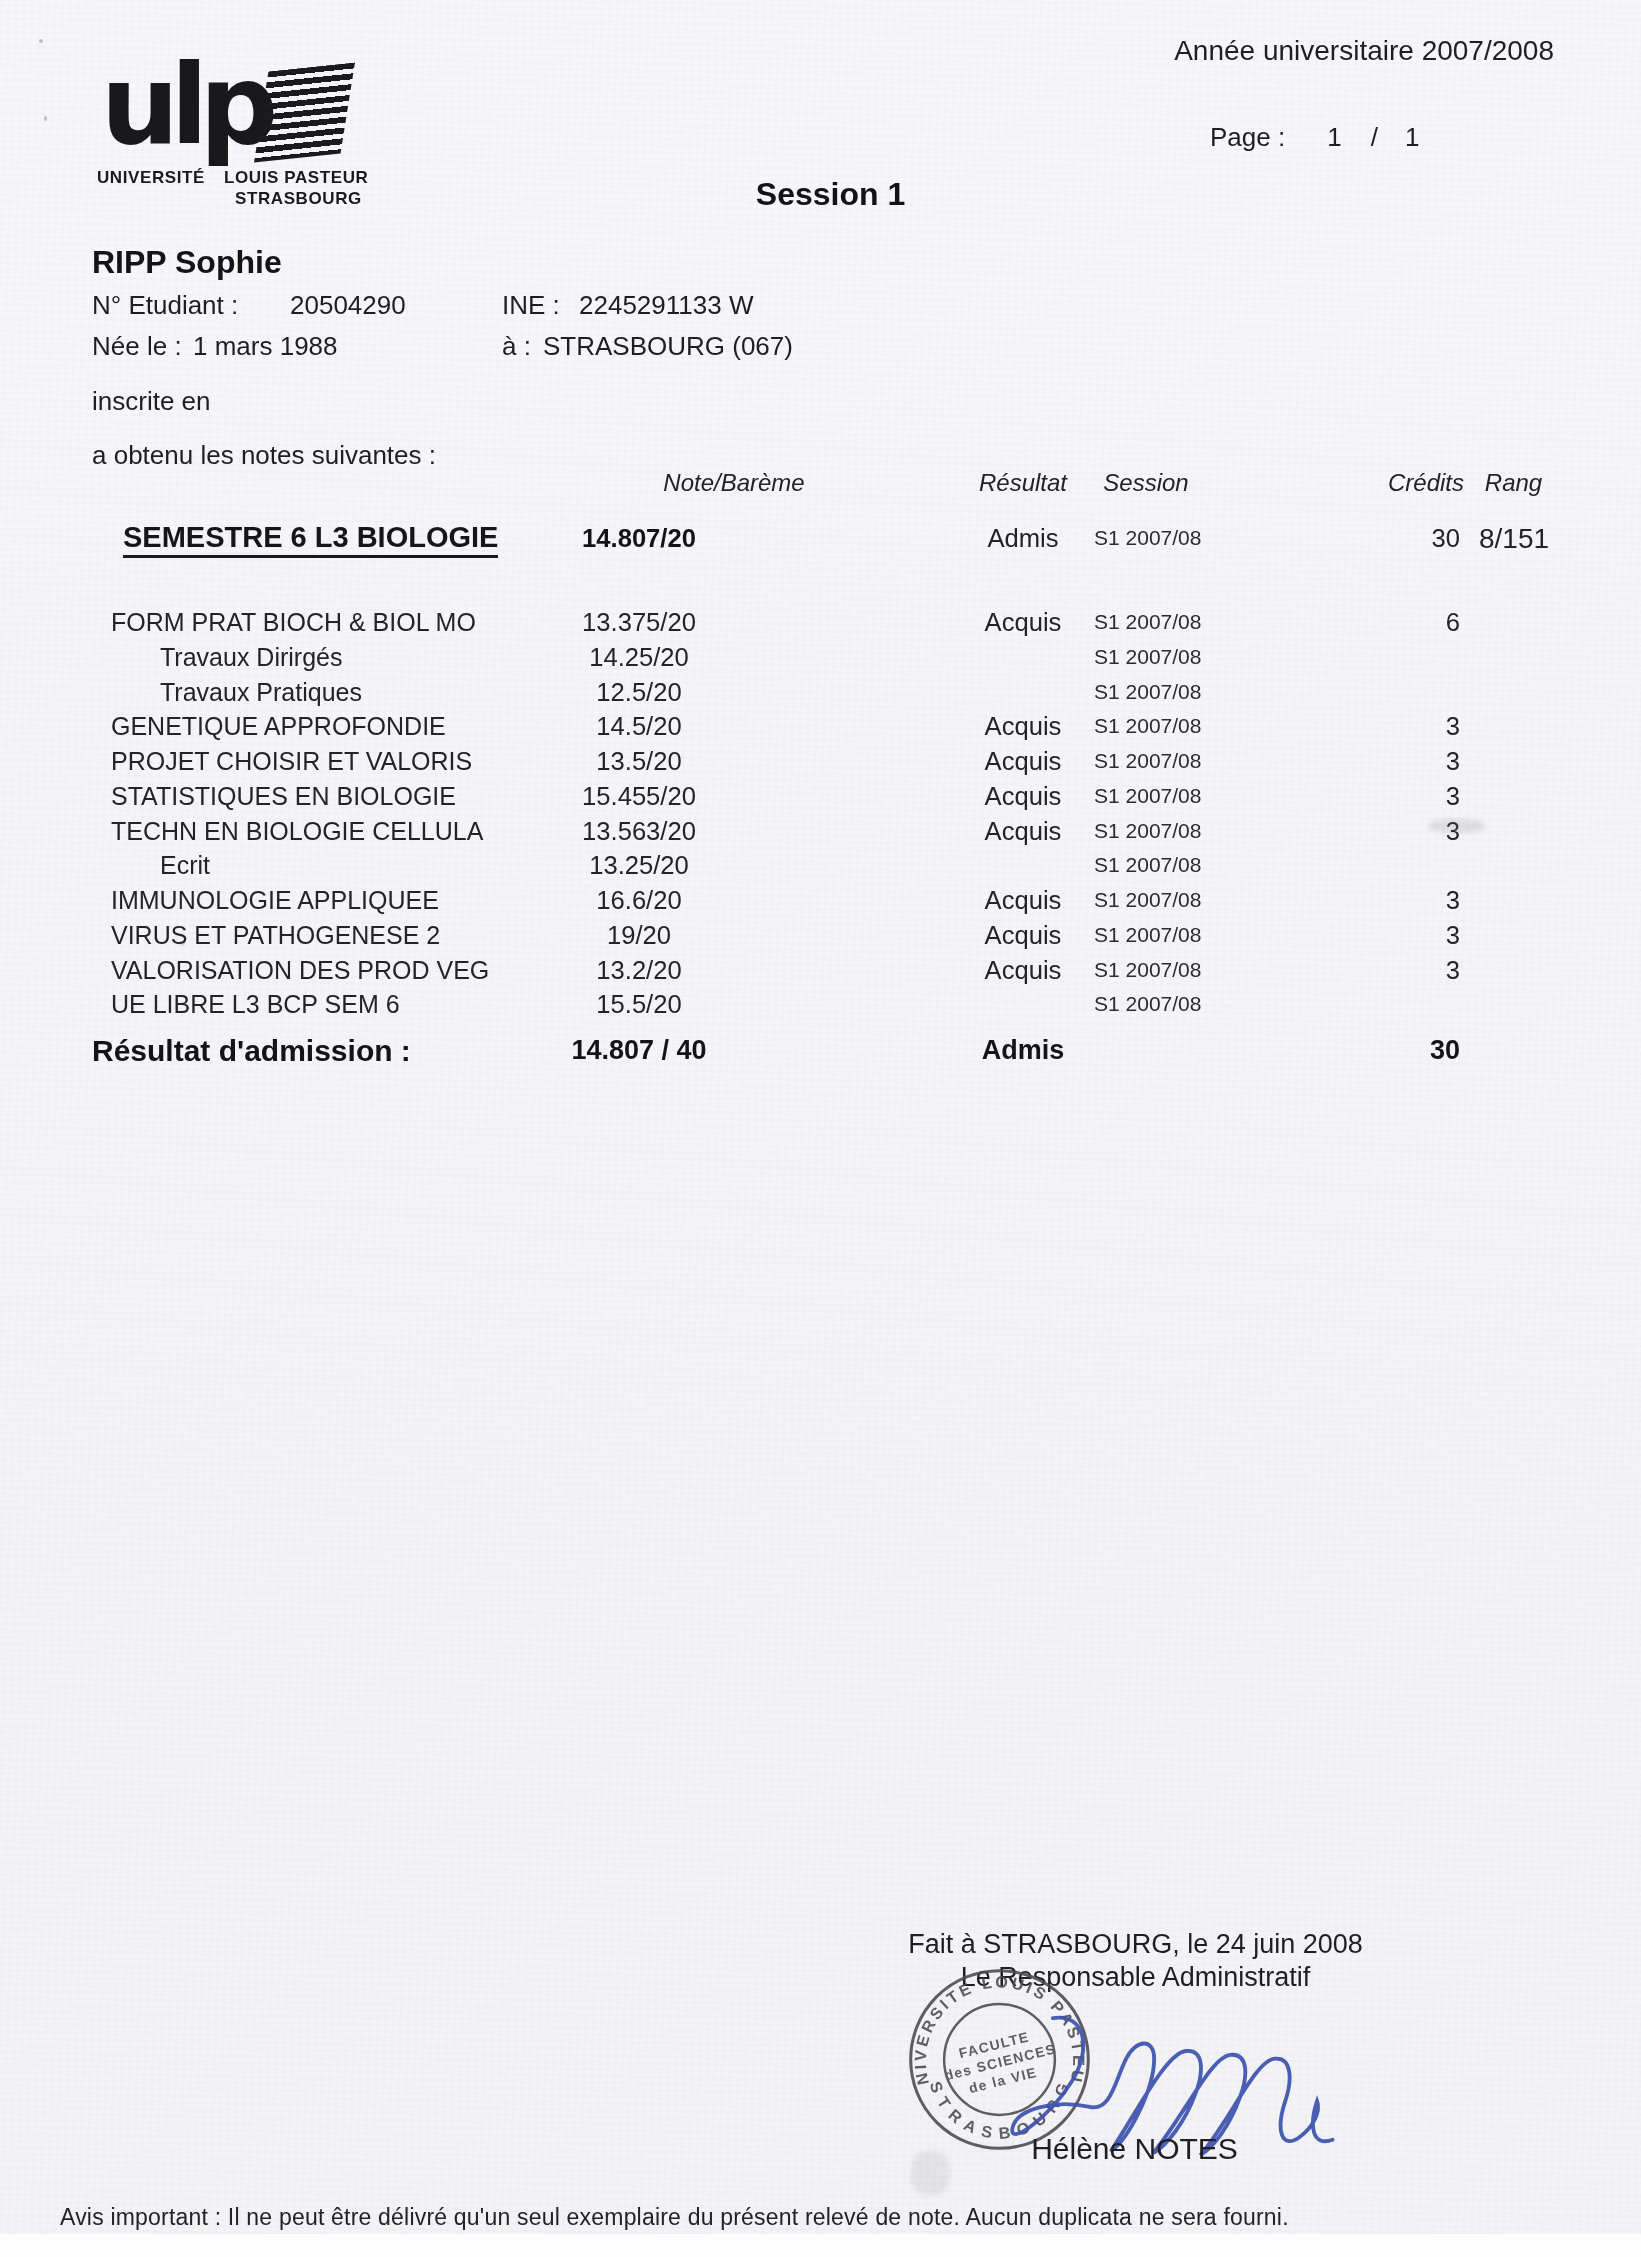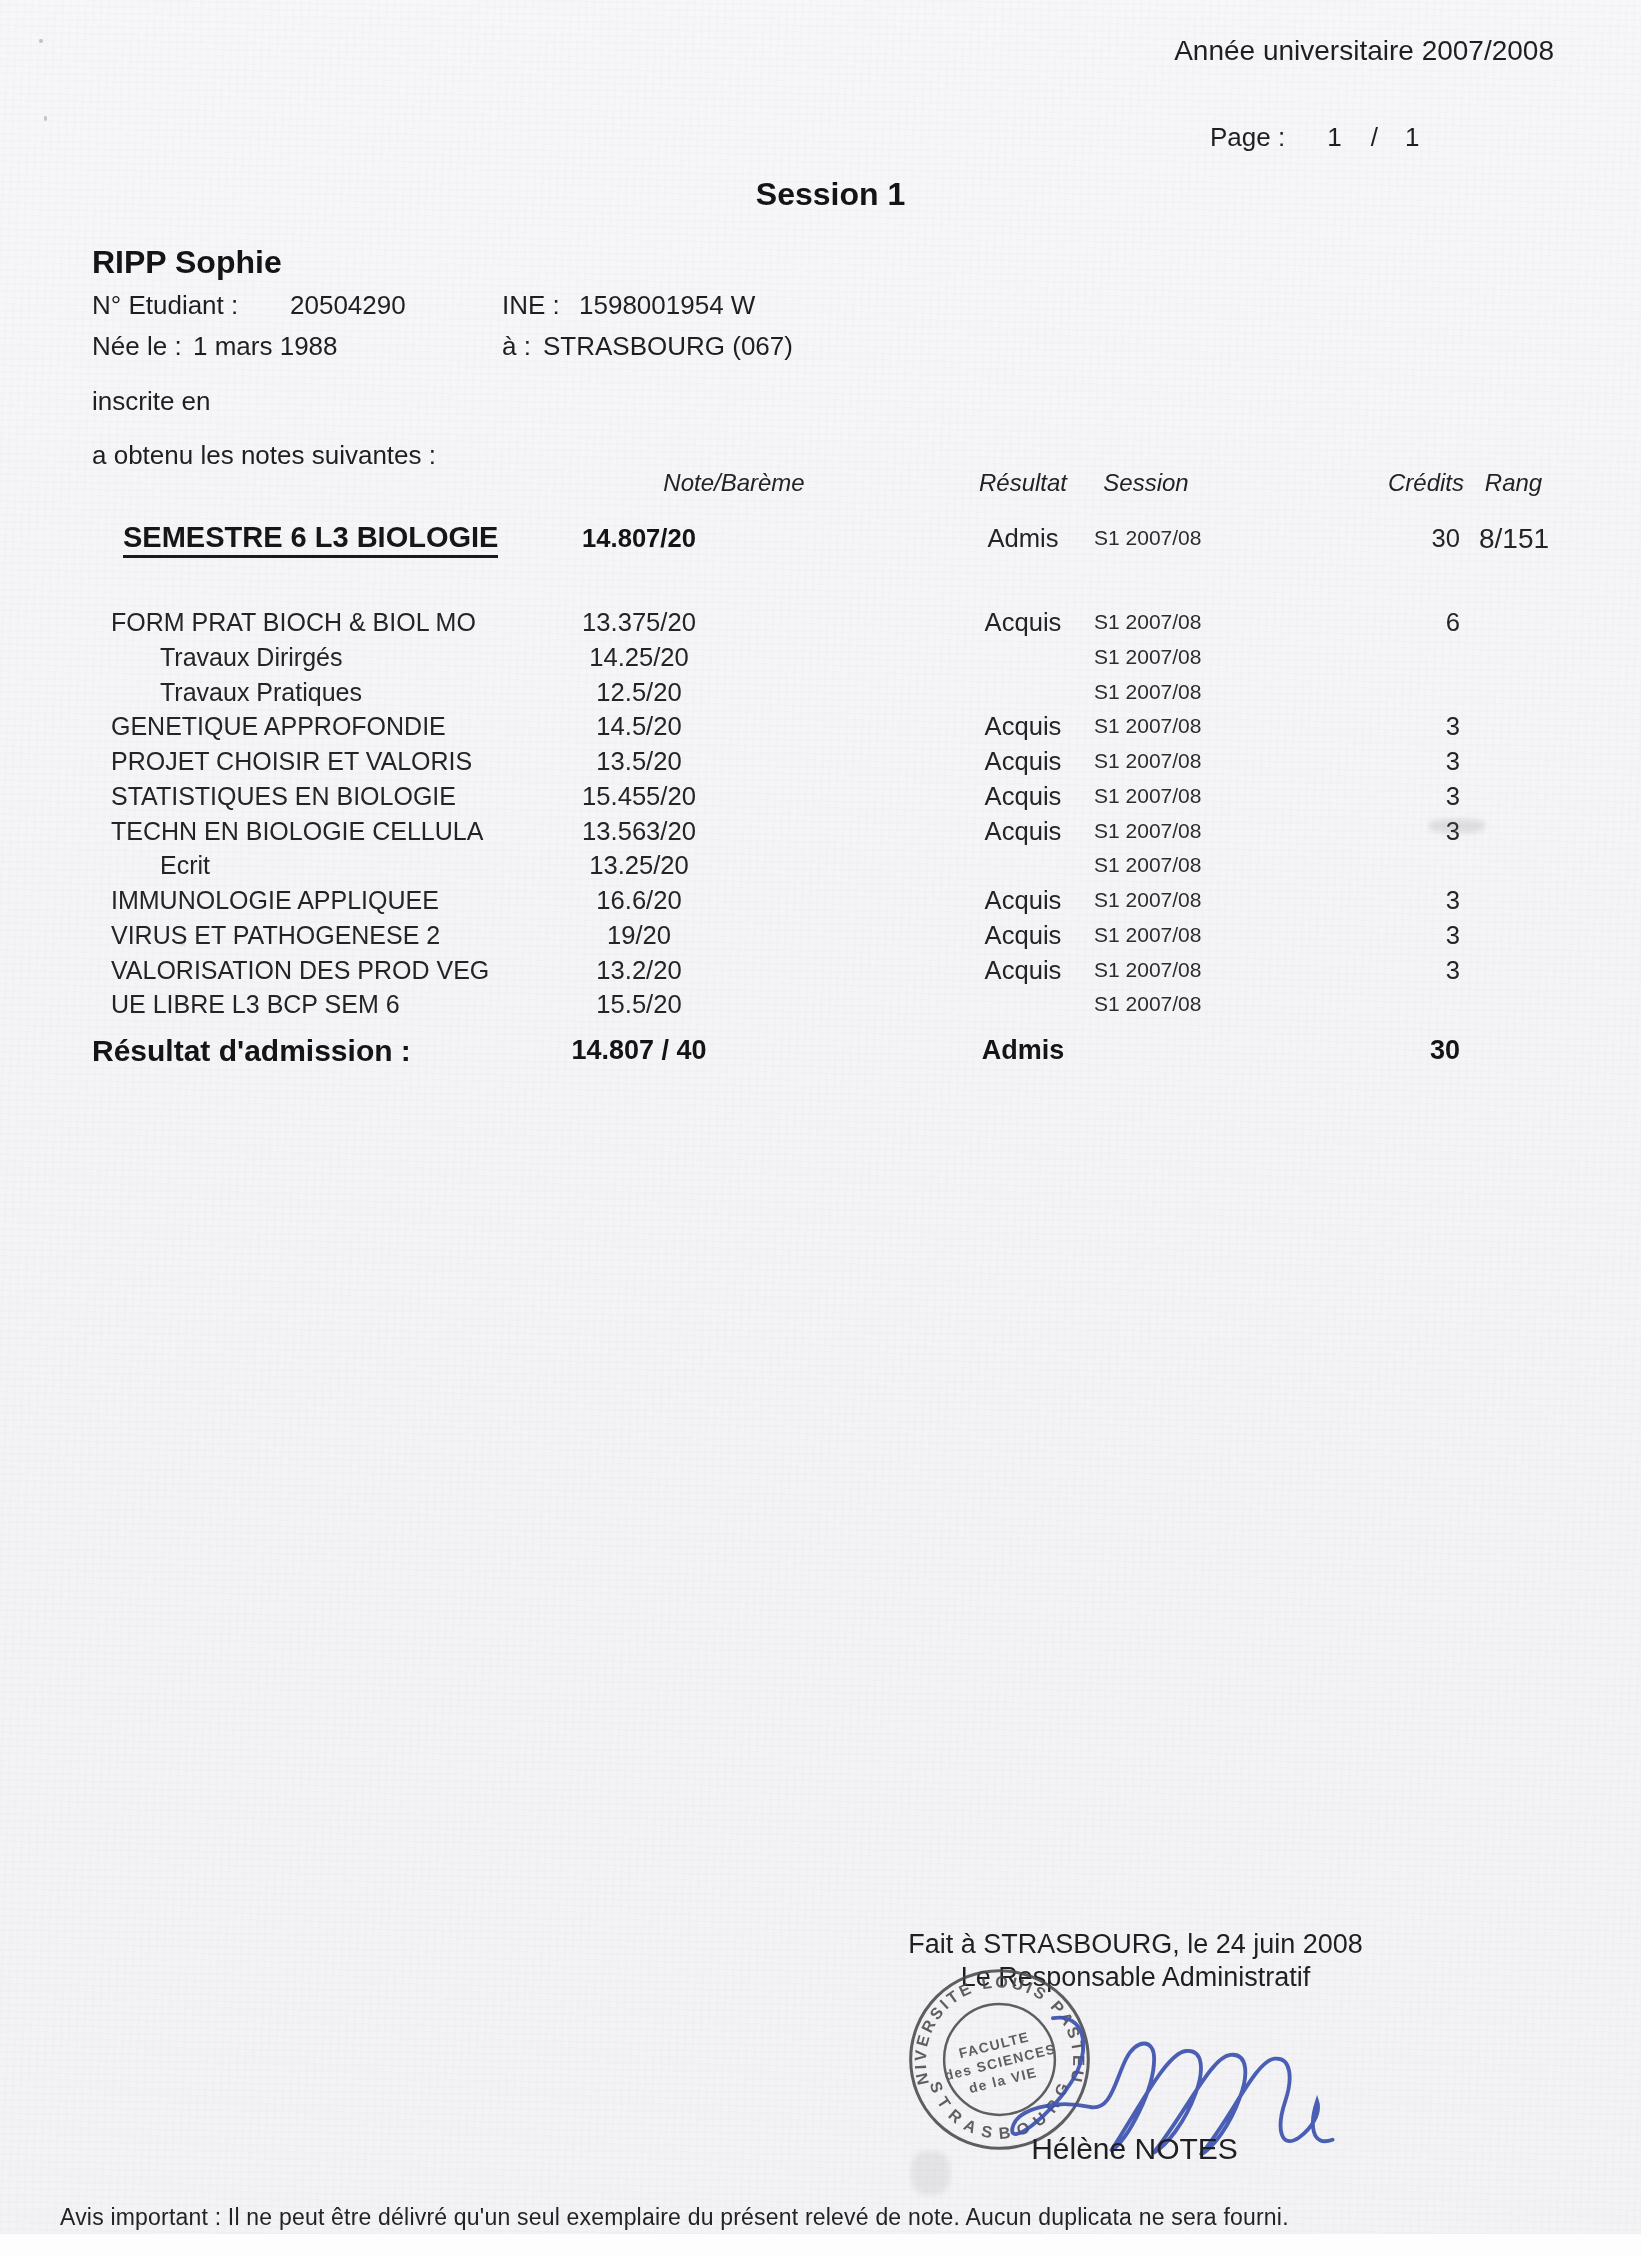--- a/index.html
+++ b/index.html
@@ -84,34 +84,41 @@
   .smudge{position:absolute;background:rgba(120,120,130,.18);filter:blur(2.9px);border-radius:40%;}
 </style>
 </head>
 <body>
 
 <div class="page">
   <div class="grain"></div>
 
   <div class="abs annee">Année universitaire 2007/2008</div>
 
+  <div class="logo">
+    <div class="ulp">ulp</div>
+    <div class="flag"></div>
+    <div class="lbl lbl-univ">UNIVERSITÉ</div>
+    <div class="lbl lbl-lp">LOUIS PASTEUR</div>
+    <div class="lbl lbl-sb">STRASBOURG</div>
+  </div>
 
   <div class="abs pageinfo">
     <span>Page :</span>
     <span class="pi-cur">1</span>
     <span class="pi-sep">/</span>
     <span class="pi-tot">1</span>
   </div>
   <div class="abs session">Session 1</div>
 
   <div class="abs stname">RIPP Sophie</div>
   <div class="abs f27 r1" style="left:92px">N° Etudiant :</div>
   <div class="abs f27 r1" style="left:290px">20504290</div>
   <div class="abs f27 r1" style="left:502px">INE :</div>
-  <div class="abs f27 r1" style="left:579px">1598001954 W</div>
+  <div class="abs f27 r1" style="left:579px">2245291133 W</div>
   <div class="abs f27 r2" style="left:92px">Née le :</div>
   <div class="abs f27 r2" style="left:193px">1 mars 1988</div>
   <div class="abs f27 r2" style="left:502px">à :</div>
   <div class="abs f27 r2" style="left:543px">STRASBOURG (067)</div>
 
   <div class="abs inscrit-lbl">inscrite en</div>
   <div class="abs obtenu">a obtenu les notes suivantes :</div>
 
   <div class="th" style="left:618px;width:232px">Note/Barème</div>
   <div class="th" style="left:943px;width:160px">Résultat</div>

